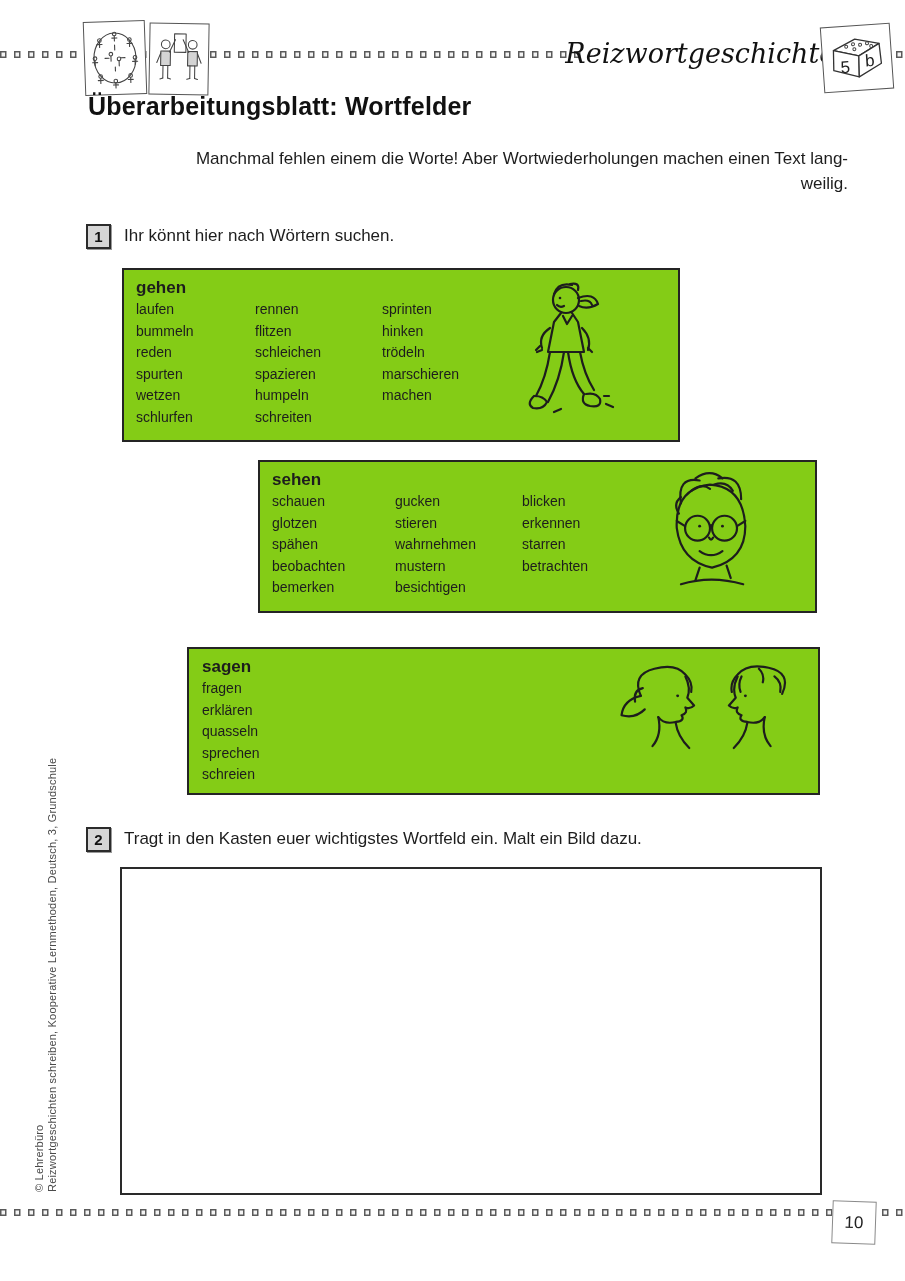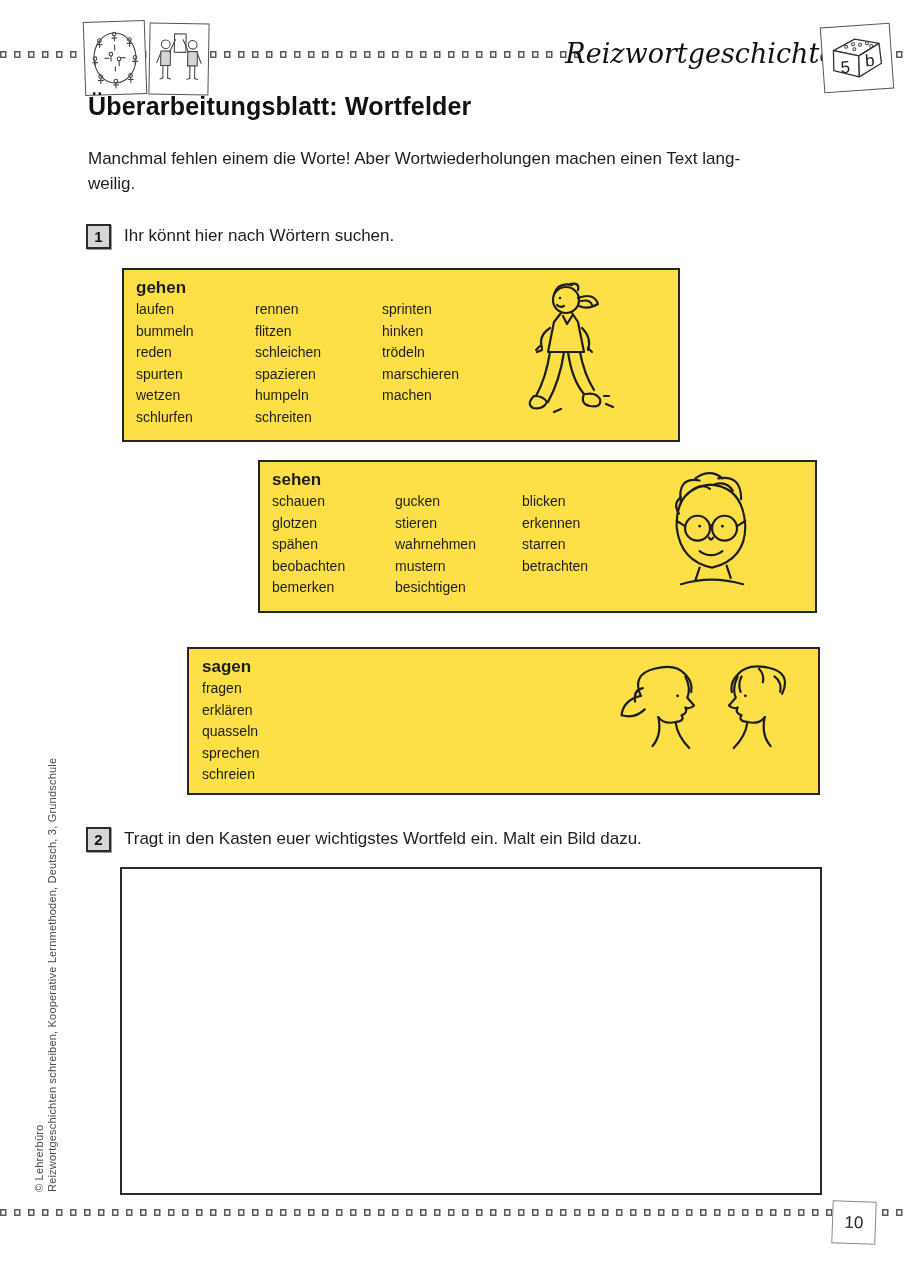--- a/index.html
+++ b/index.html
@@ -22,31 +22,31 @@
   .badge-card{
     position:absolute;left:822px;top:25px;width:68px;height:64px;background:#fff;
     border:1.3px solid #555;transform:rotate(-4deg);
     display:flex;align-items:center;justify-content:center;
   }
   h1.page-title{
     position:absolute;left:88px;top:92px;margin:0;
     font-size:25px;font-weight:bold;color:#111;letter-spacing:0.2px;
   }
   .intro{position:absolute;left:88px;top:146px;font-size:17px;line-height:25px;width:760px;}
-  .intro span{display:block;}
+  .intro span{display:block;text-align:right;}
   
   .task-row{position:absolute;display:flex;align-items:flex-start;gap:13px;}
   .task-marker{
     width:21px;height:21px;flex:0 0 auto;background:#d6d6d6;border:2px solid #2b2b2b;
     display:flex;align-items:center;justify-content:center;
     font-size:15px;font-weight:bold;color:#111;box-shadow:1px 1px 0 #999;
   }
   .task-text{font-size:17px;padding-top:2px;}
   
-  .wordbox{position:absolute;border:2px solid #242424;background:#fde047;}
+  .wordbox{position:absolute;border:2px solid #242424;background:#84cc16;}
   .wordbox h2{position:absolute;margin:0;font-size:17px;line-height:21.5px;font-weight:bold;top:7px;}
   .wcol{position:absolute;top:29px;}
   .wcol .word{font-size:14px;line-height:21.6px;white-space:nowrap;}
   .illus{position:absolute;}
   .illus svg path,.illus svg circle,.illus svg line{vector-effect:non-scaling-stroke;}
   
   .draw-box{position:absolute;left:120px;top:867px;width:698px;height:324px;border:2px solid #2a2a2a;background:#fff;}
   
   .sidebar-text{
     position:absolute;transform:rotate(-90deg);transform-origin:0 0;

